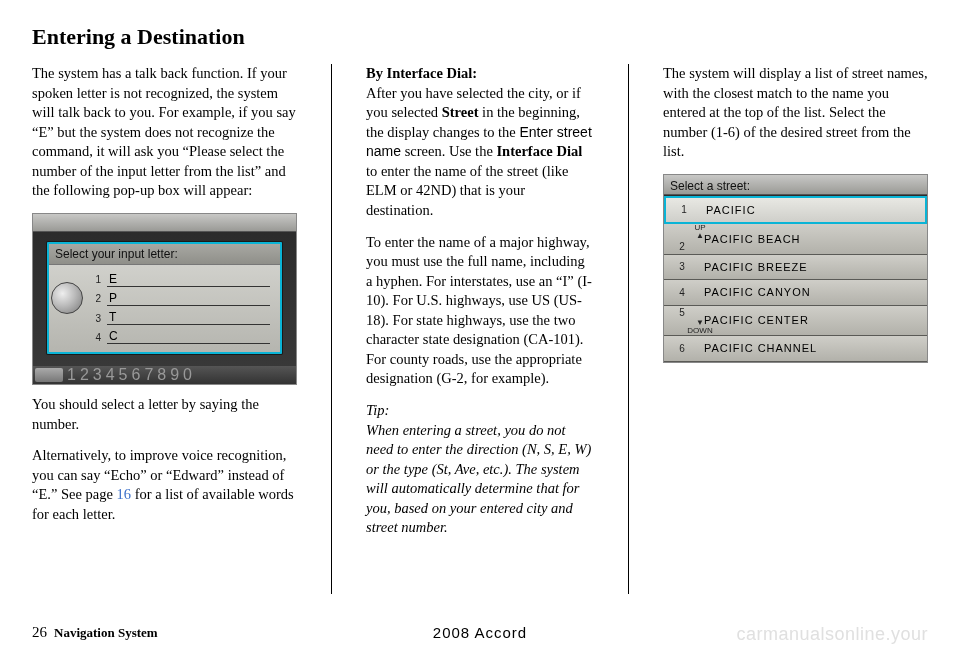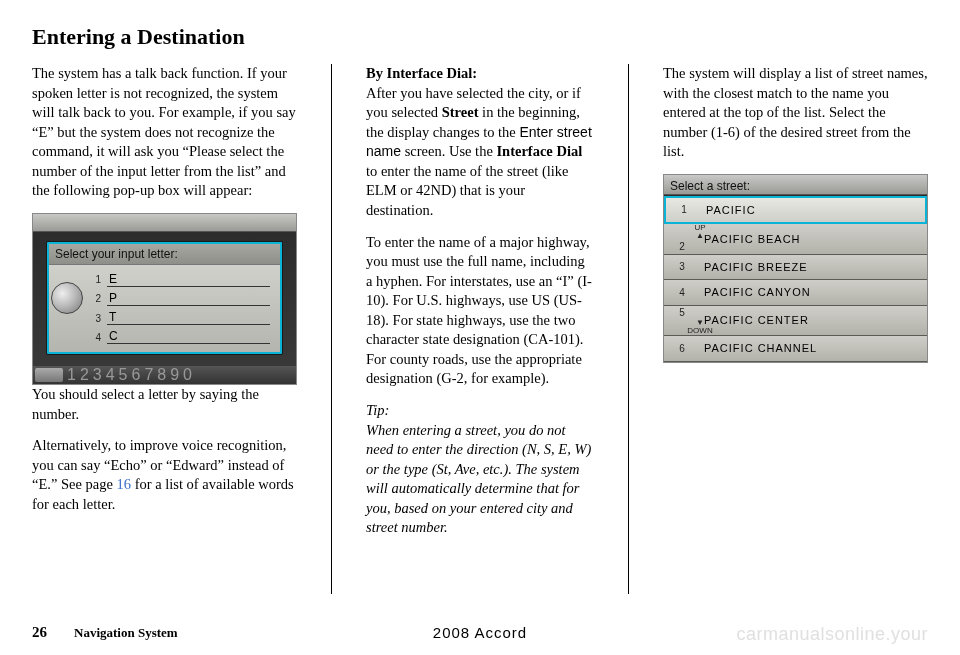--- a/index.html
+++ b/index.html
@@ -39,31 +39,32 @@
 
     .footer {
       position: absolute;
       bottom: 14px;
       left: 32px;
       right: 32px;
       display: flex;
       align-items: baseline;
       font-size: 13px;
     }
-    .footer .pg { font-weight: bold; font-size: 15px; margin-right: 27px;}
+    .footer .pg { font-weight: normal; font-size: 15px; margin-right: 7px;}
     .footer .sect { font-weight: bold; }
     .footer .car { position: absolute; left: 50%; transform: translateX(-50%); font-family: Liberation Sans, sans-serif; font-size: 15px; letter-spacing: 1px; }
     .footer .wm { position: absolute; right: 0; color: #e0e0e0; font-family: Arial, sans-serif; font-size: 18px; letter-spacing: 0.5px; }
 
     
     .nav-shot {
       width: 265px;
       height: 172px;
       background: linear-gradient(#2a2a2a, #3a3a3a);
       position: relative;
+      margin-bottom: 10px;
       border: 1px solid #888;
       overflow: hidden;
     }
     .nav-topbar {
       height: 18px; background: linear-gradient(#c8c8c6,#9a9a96);
       border-bottom: 1px solid #555;
     }
     .nav-popup {
       position: absolute;
       top: 28px; left: 14px; right: 14px; height: 112px;

